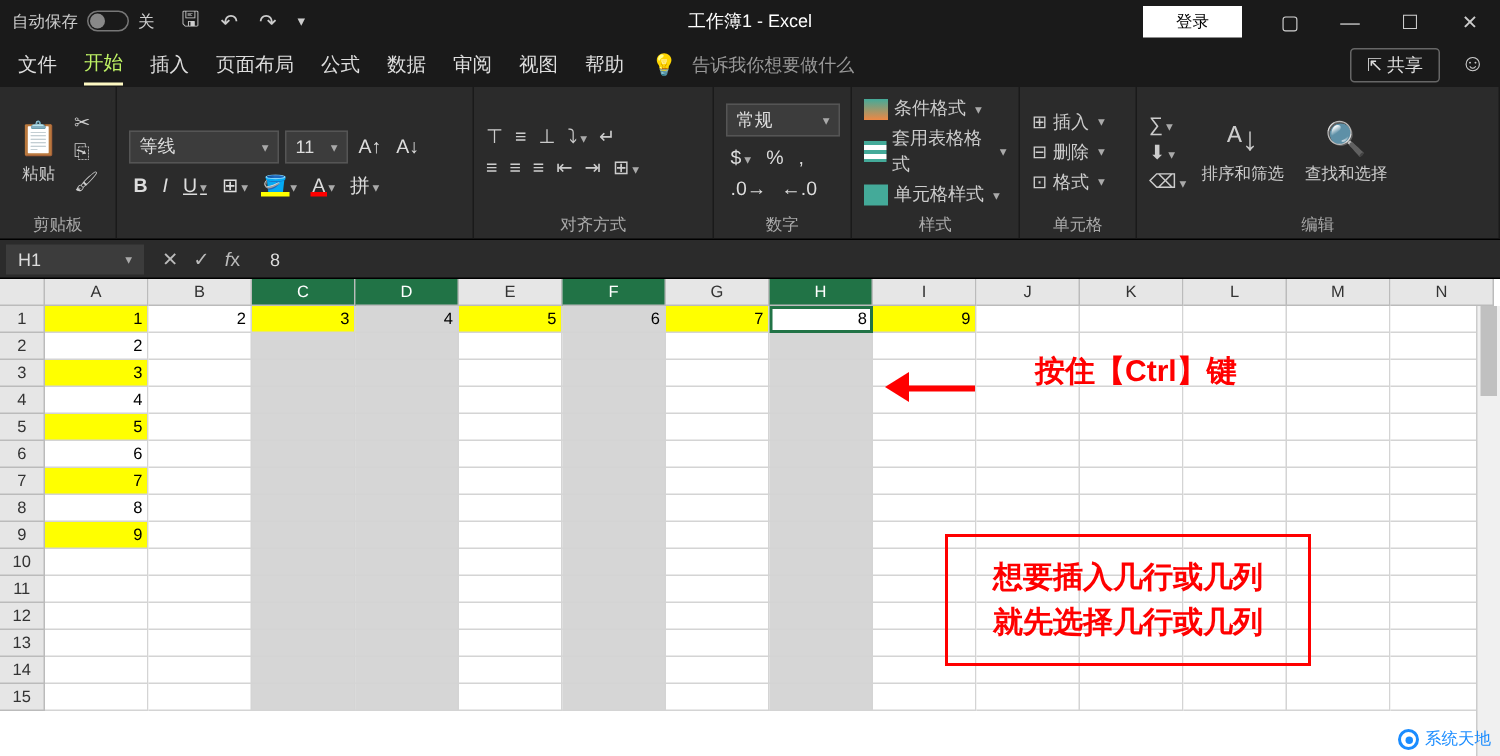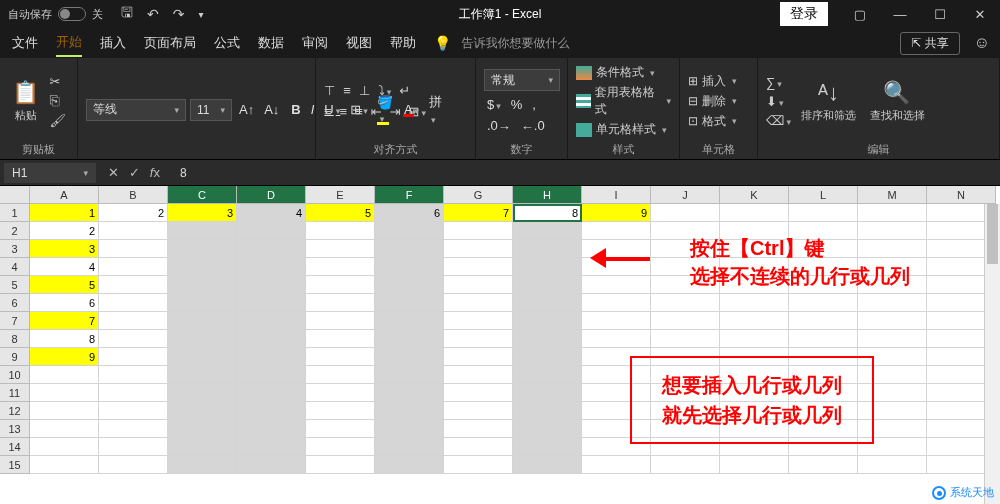--- a/index.html
+++ b/index.html
@@ -5,38 +5,38 @@
 *{box-sizing:border-box;margin:0;padding:0;font-family:"Microsoft YaHei","Segoe UI",sans-serif}
 body{background:#1e1e1e;width:1000px;height:504px;overflow:hidden;position:relative}
 .titlebar{height:28px;background:#1a1a1a;display:flex;align-items:center;color:#ccc;font-size:11px;position:relative}
 .autosave{display:flex;gap:6px;padding:0 8px}
 .toggle{width:28px;height:14px;border:1px solid #777;border-radius:7px;display:flex;align-items:center;padding:1px}
 .toggle-knob{width:10px;height:10px;background:#888;border-radius:50%}
 .qat{display:flex;gap:14px;margin-left:10px;align-items:center}
 .qat span{color:#ccc;font-size:14px;cursor:pointer}
 .title-center{position:absolute;left:50%;transform:translateX(-50%);color:#fff;font-size:12px}
 .title-right{position:absolute;right:0;display:flex;align-items:center;gap:0}
-.login-btn{background:#fff;color:#000;font-size:14px;padding:3px 10px;margin-right:12px}
+.login-btn{background:#fff;color:#000;font-size:11px;padding:3px 22px;margin-right:12px}
 .wbtn{width:40px;height:28px;display:flex;align-items:center;justify-content:center;color:#ccc;font-size:13px;cursor:pointer}
 .tabs{height:30px;background:#1a1a1a;display:flex;align-items:center;padding:0 12px;gap:18px;position:relative}
 .tab{color:#ddd;font-size:13px;cursor:pointer;padding:4px 0}
-.tab.active{color:#a16207;border-bottom:2px solid #bef264}
+.tab.active{color:#bef264;border-bottom:2px solid #fef9c3}
 .tabs-right{position:absolute;right:10px;display:flex;align-items:center;gap:14px}
 .share-btn{border:1px solid #666;border-radius:3px;padding:2px 10px;color:#ddd;font-size:12px}
 .bulb{color:#ddd;font-size:14px}
 .tellme{color:#999;font-size:12px;margin-left:-8px}
 .ribbon{height:102px;background:#2b2b2b;display:flex;border-bottom:1px solid #000}
 .rgroup{display:flex;flex-direction:column;justify-content:space-between;padding:4px 8px 2px;border-right:1px solid #1a1a1a}
 .rgroup-body{display:flex;align-items:center;gap:6px;flex:1}
 .rgroup-label{text-align:center;color:#aaa;font-size:11px;padding-top:2px}
 .bigbtn{display:flex;flex-direction:column;align-items:center;color:#ccc;font-size:11px;gap:2px;cursor:pointer;padding:2px 4px}
 .bigbtn .ico{font-size:22px}
 .smallcol{display:flex;flex-direction:column;gap:4px;color:#ccc;font-size:13px}
 .smallcol span{cursor:pointer}
-.fontbox{display:flex;gap:6px}
+.fontbox{display:flex;flex-direction:column;gap:6px}
 .fontrow{display:flex;gap:4px;align-items:center}
 .combo{background:#3c3c3c;border:1px solid #555;color:#ddd;font-size:12px;height:22px;display:flex;align-items:center;padding:0 6px}
 .combo.font{width:100px;justify-content:space-between}
 .combo.size{width:42px;justify-content:space-between}
 .fbtn{color:#ddd;font-size:13px;cursor:pointer;padding:0 3px}
 .fbtn.b{font-weight:bold}.fbtn.i{font-style:italic}.fbtn.u{text-decoration:underline}
 .colorbtn{position:relative;display:inline-block;padding:0 3px}
 .colorbar{position:absolute;bottom:0;left:2px;right:8px;height:3px}
 .dd{font-size:9px;margin-left:2px;color:#aaa}
 .alignbox{display:flex;flex-direction:column;gap:6px}
@@ -525,21 +525,20 @@
     </div>
   <div class="vscroll">
       <div class="vthumb"></div>
     </div>
   <div class="arrow">
       <div class="arrow-line"></div>
       <div class="arrow-head"></div>
     </div>
   <div class="annot annot1">
     <div>按住【Ctrl】键</div>
-    <div>选择不连续的几行或几列</div>
   </div>
   <div class="annot annot2">
     <div>想要插入几行或几列</div>
     <div>就先选择几行或几列</div>
   </div>
   <div class="watermark">
     <span class="wm-ico"></span>
     <span>系统天地</span>
   </div>
 </div>

